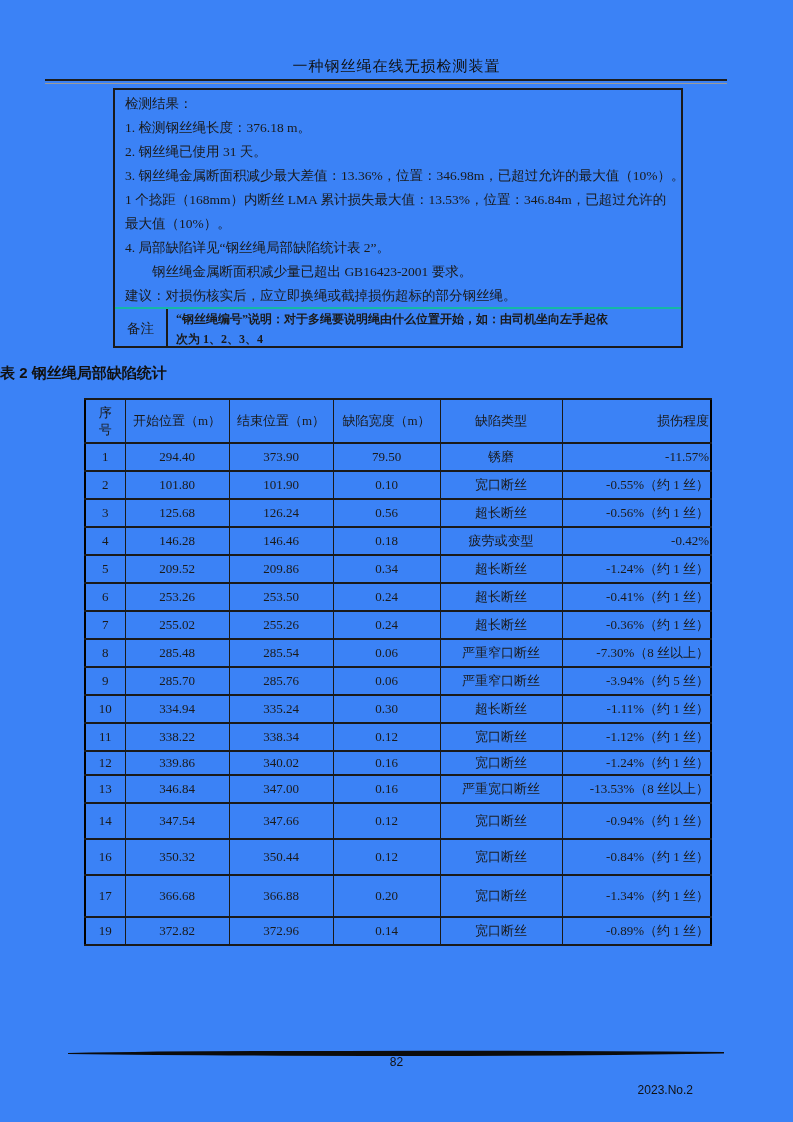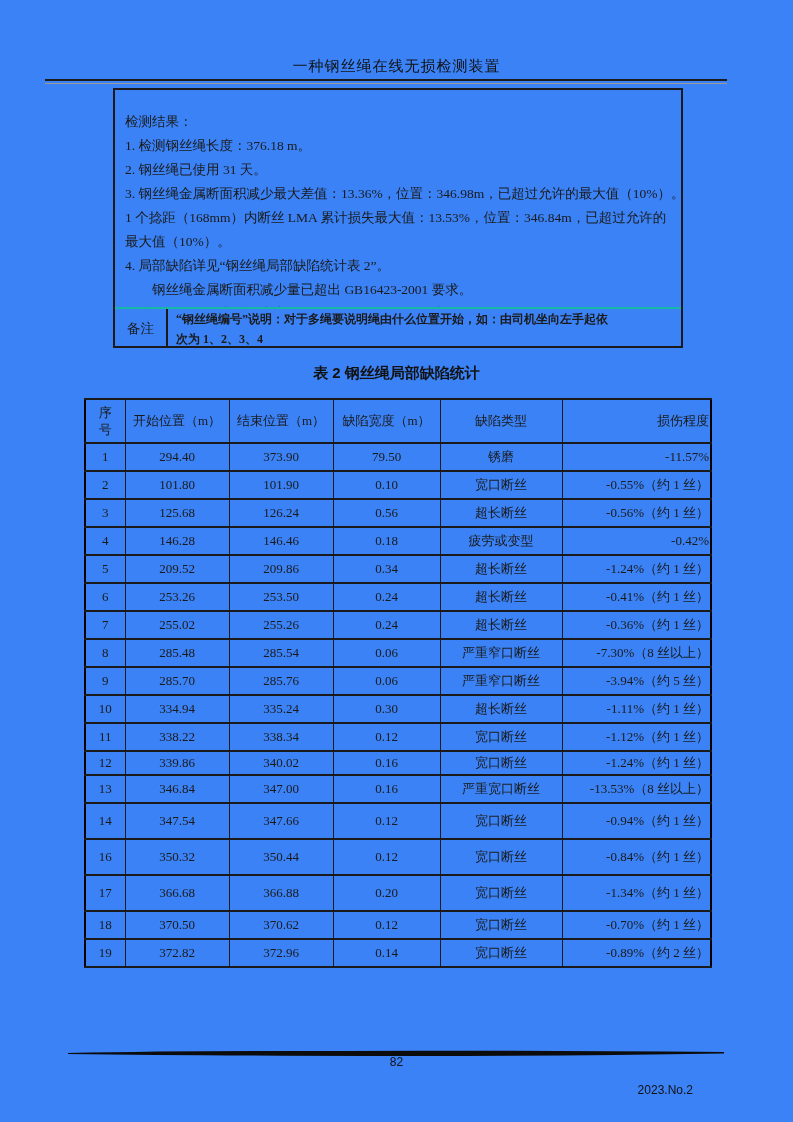--- a/index.html
+++ b/index.html
@@ -15,36 +15,36 @@
     position:absolute;top:57px;left:0;width:100%;
     text-align:center;font-size:15px;letter-spacing:1px;color:#111;
   }
   .header-rule{position:absolute;left:45px;top:79px;width:682px;height:2px;background:#1c1c1c;}
   .header-rule-shadow{position:absolute;left:45px;top:83px;width:682px;height:1px;background:#9a9a9a;}
 
   .results-box{
     position:absolute;left:113px;top:88px;width:570px;height:260px;
     border:2px solid #1a1a1a;box-sizing:border-box;
   }
-  .results-main{height:217px;padding:20px 10px 0 10px;box-sizing:border-box;overflow:hidden;}
+  .results-main{height:217px;padding:2px 10px 0 10px;box-sizing:border-box;overflow:hidden;}
   .result-line{font-size:13.5px;line-height:24px;white-space:nowrap;}
   .result-line.indent{padding-left:27px;}
   .remark-row{
     display:flex;border-top:2px solid #14b8a6;height:39px;
   }
   .remark-label{
     width:51px;flex:0 0 51px;border-right:2px solid #1a1a1a;
     display:flex;align-items:center;justify-content:center;
     font-size:13.5px;
   }
   .remark-text{flex:1;padding:0 8px;overflow:hidden;}
   .remark-line{font-size:12px;line-height:19px;padding-top:1px;white-space:nowrap;font-weight:bold;}
 
   .table-title{
-    position:absolute;top:364px;left:0;width:100%;text-align:center;
+    position:absolute;top:364px;left:0;width:100%;text-align:left;
     font-family:"Liberation Sans", sans-serif;
     font-weight:bold;font-size:15px;color:#111;
   }
 
   table.defect{
     position:absolute;left:84px;top:398px;width:626px;
     border-collapse:collapse;table-layout:fixed;
     border:2px solid #000;
     font-size:13px;color:#1a1a1a;
   }
@@ -234,43 +234,35 @@
           <td class="left">-0.94%（约 1 丝）</td>
         </tr>
         <tr style="height: 36px;">
           <td>16</td>
           <td>350.32</td>
           <td>350.44</td>
           <td>0.12</td>
           <td>宽口断丝</td>
           <td class="left">-0.84%（约 1 丝）</td>
         </tr>
-        <tr style="height: 36px;">
+        <tr style="height: 42px;">
           <td>17</td>
           <td>366.68</td>
           <td>366.88</td>
           <td>0.20</td>
           <td>宽口断丝</td>
           <td class="left">-1.34%（约 1 丝）</td>
         </tr>
         <tr>
-          <td>18</td>
-          <td>370.50</td>
-          <td>370.62</td>
-          <td>0.12</td>
-          <td>宽口断丝</td>
-          <td class="left">-0.70%（约 1 丝）</td>
-        </tr>
-        <tr>
           <td>19</td>
           <td>372.82</td>
           <td>372.96</td>
           <td>0.14</td>
           <td>宽口断丝</td>
-          <td class="left">-0.89%（约 2 丝）</td>
+          <td class="left">-0.89%（约 1 丝）</td>
         </tr>
       </tbody>
   </table>
 
   <div class="footer-rule">
     <svg width="656" height="9" viewBox="0 0 656 9" xmlns="http://www.w3.org/2000/svg">
       <path d="M0,4 Q110,1.5 250,2 Q400,1 656,3 L656,4.5 Q470,7.5 300,7 Q120,6.5 0,5 Z" fill="#0c0c0c"></path>
     </svg>
   </div>
   <div class="footer-pageno">82</div>

